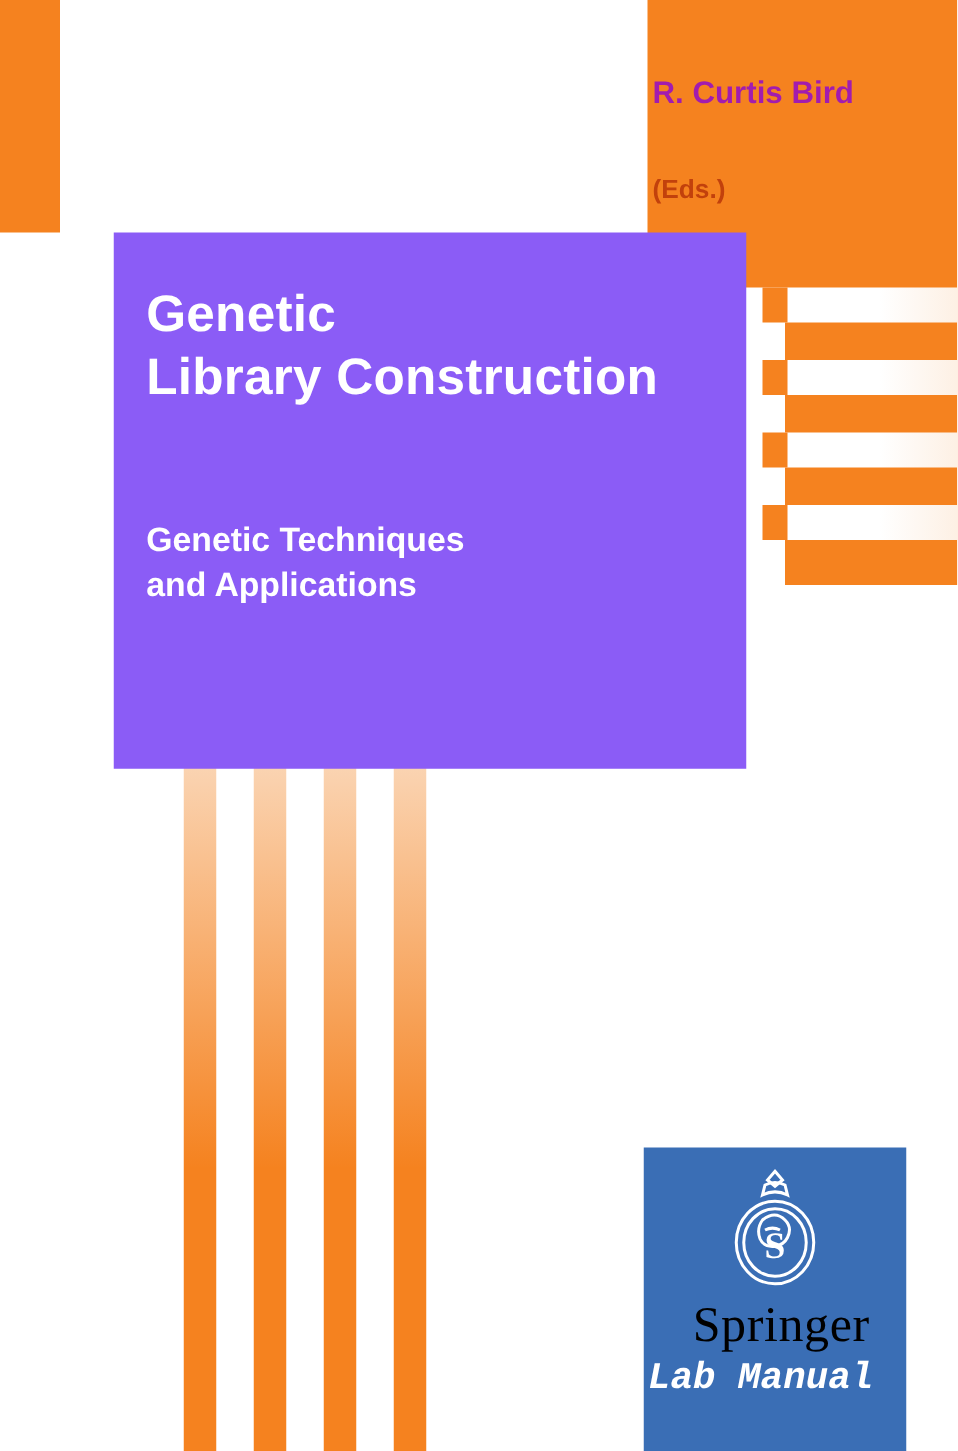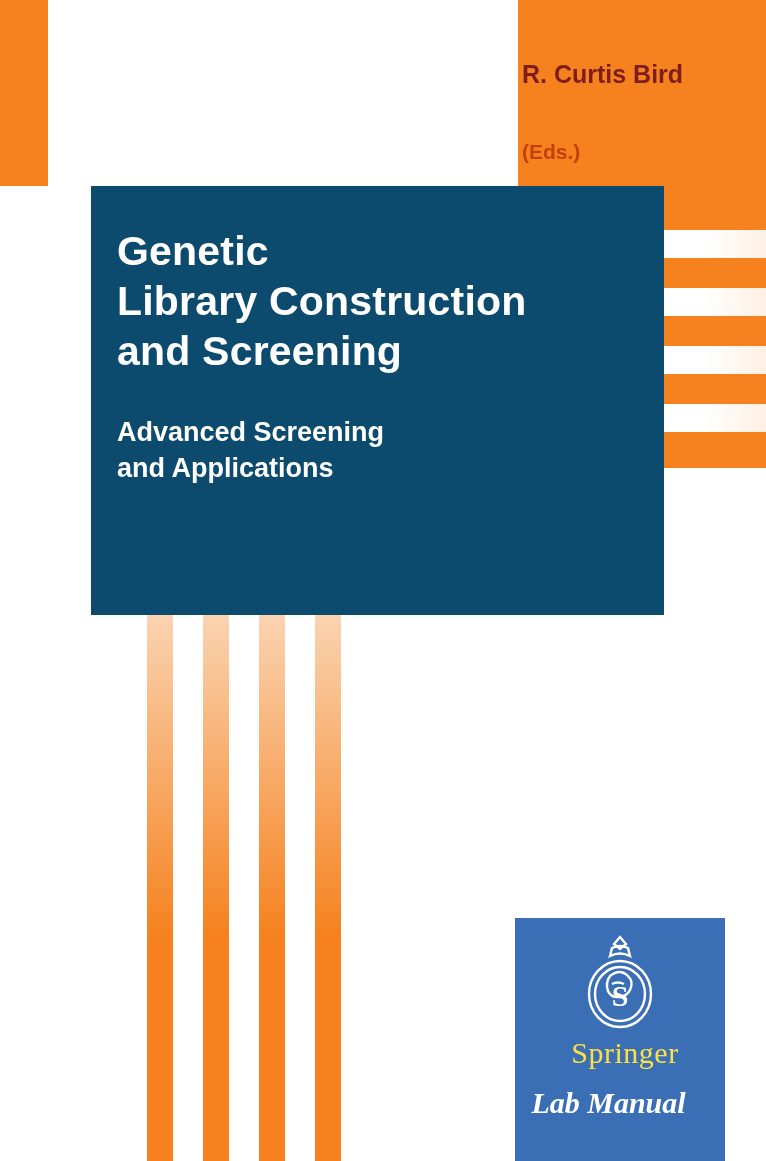--- a/index.html
+++ b/index.html
@@ -64,23 +64,23 @@
     position: absolute;
     width: 26px;
     background: #ffffff;
   }
 
   
   .title-panel {
     position: absolute;
     left: 91px;
     top: 186px;
-    width: 573px;
+    width: 506px;
     height: 429px;
-    background: #0c4a6e;
+    background: #8b5cf6;
   }
   .title-main {
     position: absolute;
     left: 26px;
     top: 40px;
     width: 470px;
     color: #ffffff;
     font-size: 41px;
     font-weight: bold;
     line-height: 1.22;
@@ -96,21 +96,21 @@
     font-weight: bold;
     line-height: 1.32;
   }
 
   
   .authors {
     position: absolute;
     left: 522px;
     top: 58px;
     width: 230px;
-    color: #7f1d1d;
+    color: #a21caf;
     font-size: 25px;
     font-weight: bold;
     line-height: 1.35;
     text-align: left;
   }
   .editors-note {
     position: absolute;
     left: 522px;
     top: 140px;
     width: 100px;
@@ -134,33 +134,33 @@
     top: 14px;
     width: 210px;
     text-align: center;
   }
   .logo-word {
     position: absolute;
     left: 0;
     top: 118px;
     width: 220px;
     text-align: center;
-    color: #fde047;
+    color: #000000;
     font-family: "Liberation Serif", serif;
-    font-size: 30px;
+    font-size: 40px;
     letter-spacing: 0.5px;
   }
   .logo-sub {
     position: absolute;
     left: 0;
     top: 168px;
     width: 187px;
     text-align: center;
     color: #ffffff;
-    font-family: Liberation Serif, serif;
+    font-family: Liberation Mono, monospace;
     font-size: 30px;
     font-style: italic;
     font-weight: bold;
   }
 </style>
 </head>
 <body>
 
 <div id="cover">
 
@@ -190,24 +190,23 @@
 
   <div class="authors">
     <div>R. Curtis Bird</div>
   </div>
   <div class="editors-note">(Eds.)</div>
 
   <div class="title-panel">
     <div class="title-main">
       <div>Genetic</div>
       <div>Library Construction</div>
-      <div>and Screening</div>
     </div>
     <div class="title-sub">
-      <div>Advanced Screening</div>
+      <div>Genetic Techniques</div>
       <div>and Applications</div>
     </div>
   </div>
 
   <div class="logo-panel">
     <div class="logo-knight">
       <svg width="96" height="100" viewBox="0 0 96 100" aria-hidden="true">
         <g fill="none" stroke="#ffffff" stroke-width="2.4">
 
           <path d="M48 5 l6 7 l-6 5 l-6 -5 z"></path>

